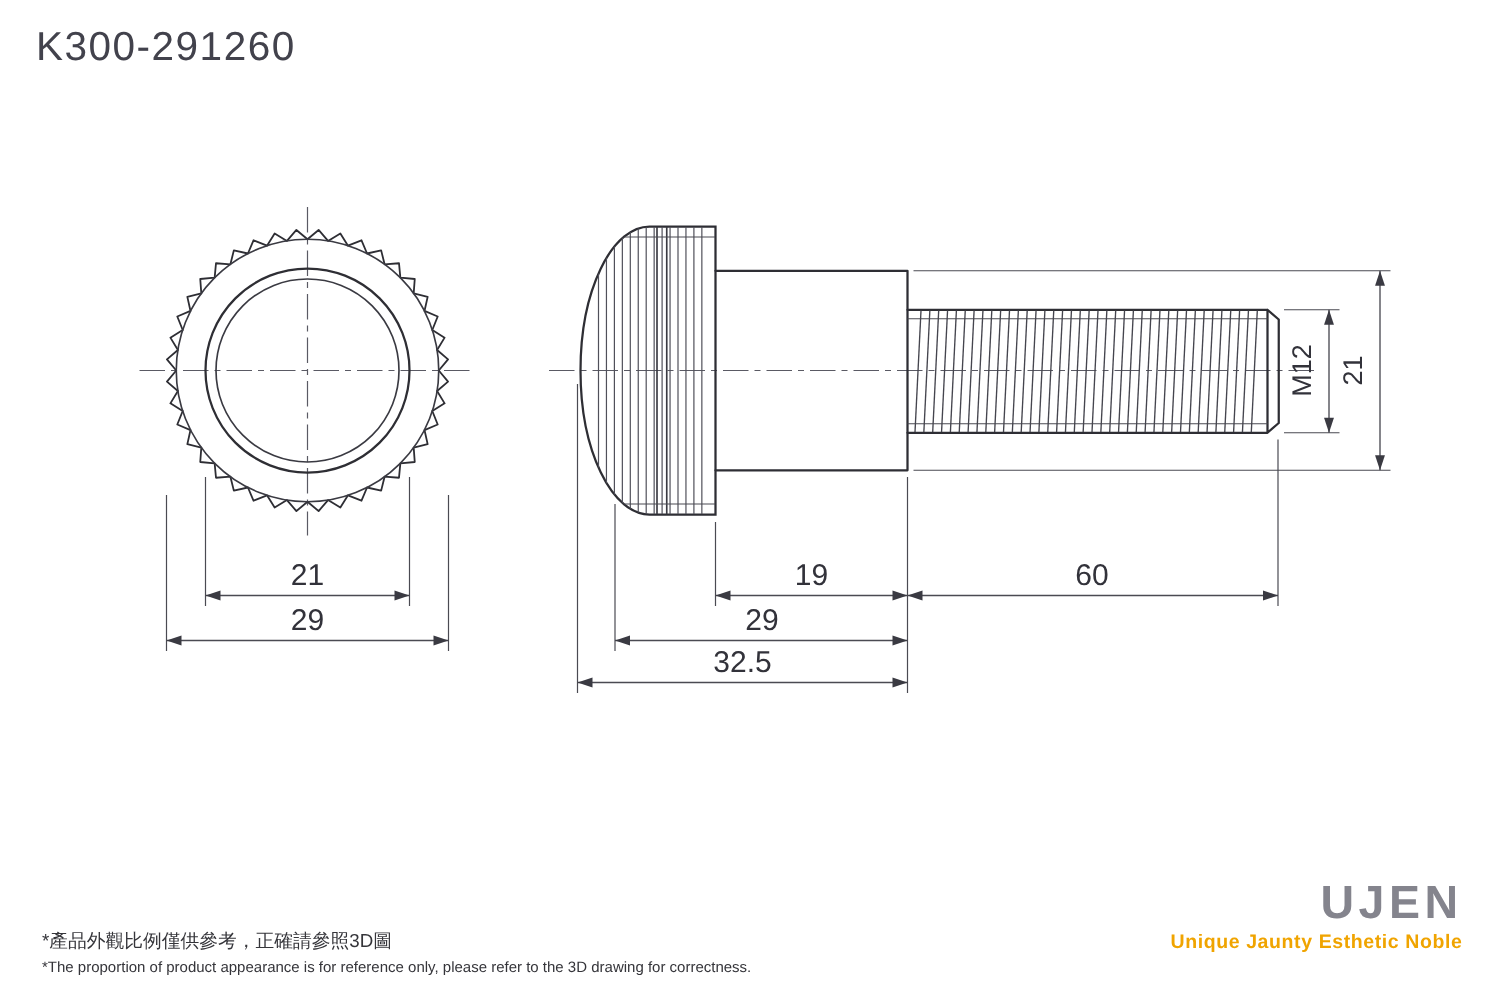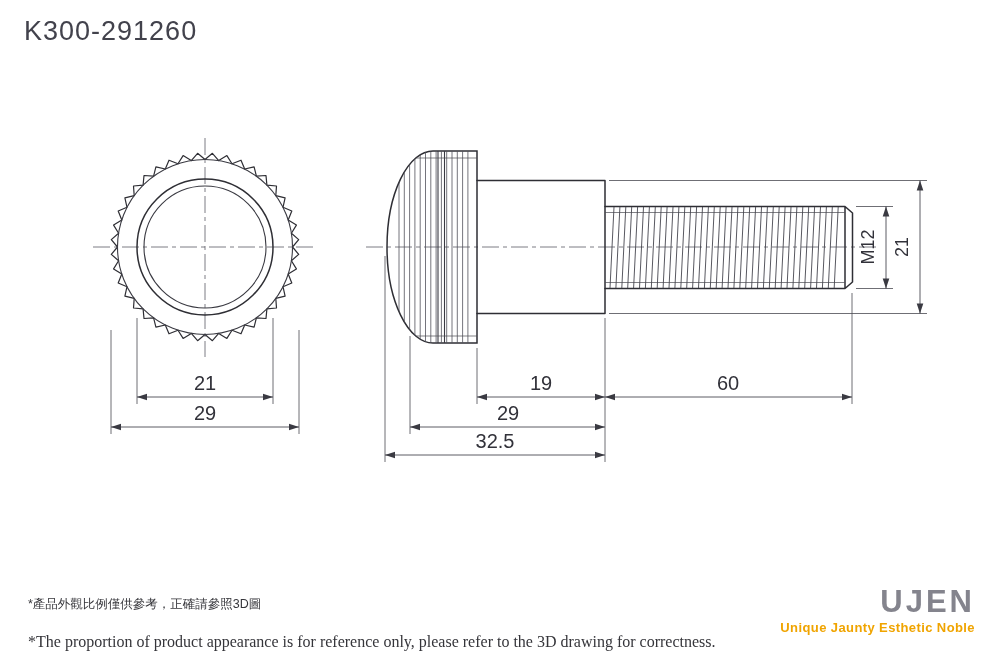--- a/index.html
+++ b/index.html
@@ -12,22 +12,22 @@
   .outline{stroke:#2e2e34;stroke-width:1.5;fill:none;stroke-linecap:round;}
   .thin{stroke:#3a3a42;stroke-width:1.1;fill:none;}
   .hair{stroke:#4a4a52;stroke-width:0.7;fill:none;}
   .center{stroke:#5a5a64;stroke-width:0.8;fill:none;stroke-dasharray:17 4 4 4;}
   .ext{stroke:#4a4a52;stroke-width:0.8;fill:none;}
   .dim{stroke:#4a4a52;stroke-width:0.9;fill:none;}
   .dimtext{font-size:20px;fill:#32323a;text-anchor:middle;}
   .dimtext-sm{font-size:18px;fill:#32323a;text-anchor:middle;}
   
   .notes{position:absolute;left:28px;bottom:16px;color:#35353a;}
-  .note-zh{font-size:12.5px;margin-bottom:20px;}
-  .note-en{font-size:16px;font-family:Liberation Serif, serif;}
+  .note-zh{font-size:12.5px;margin-bottom:4px;}
+  .note-en{font-size:10px;}
   
   .logo{position:absolute;right:26px;bottom:32px;text-align:right;}
   .logo-name{font-size:31px;font-weight:bold;color:#84848d;letter-spacing:3px;line-height:1;}
   .logo-tagline{font-size:13px;font-weight:bold;color:#f0a400;letter-spacing:0.4px;margin-top:3px;}
 </style>
 </head>
 <body>
 
 <div class="page">
 

